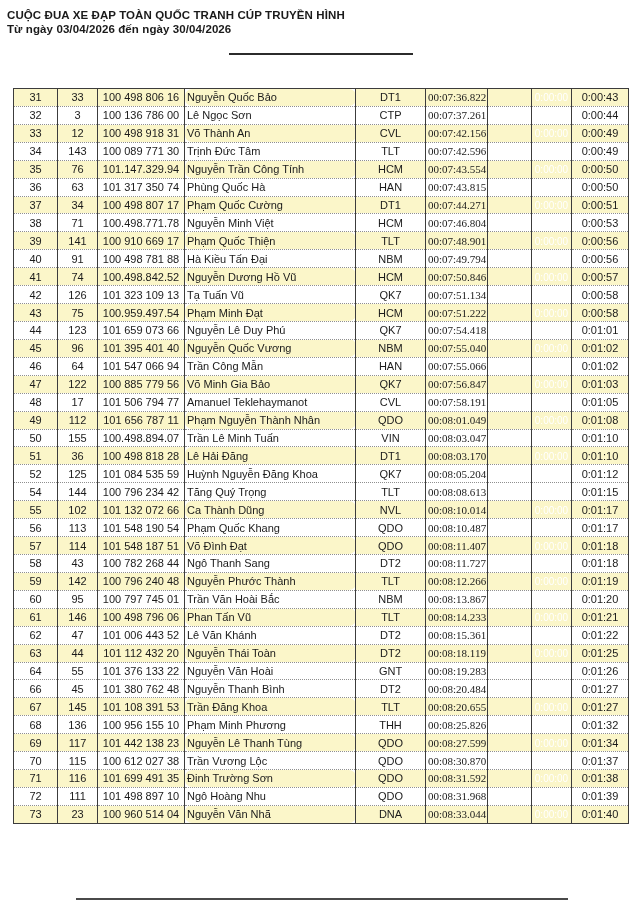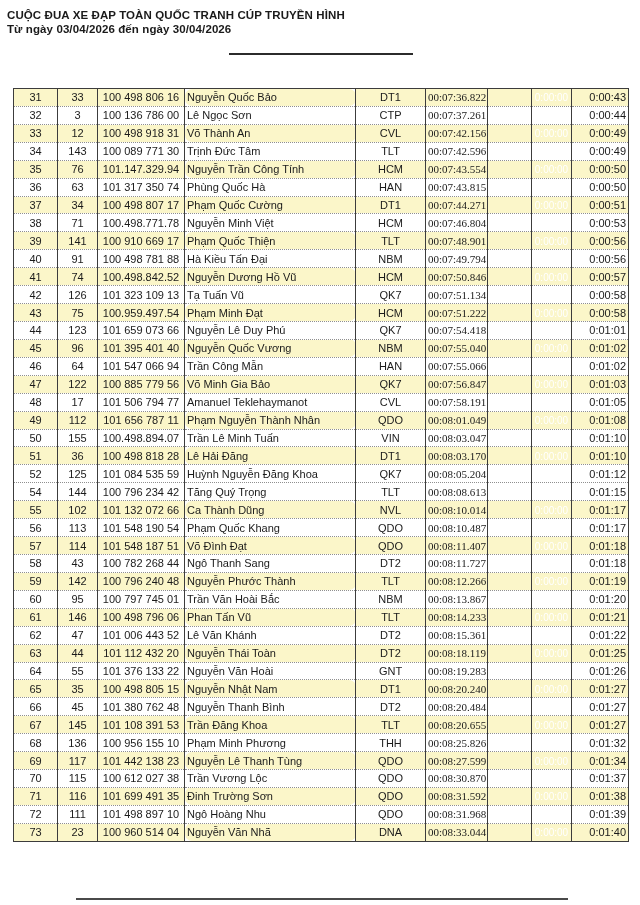--- a/index.html
+++ b/index.html
@@ -55,21 +55,21 @@
   table.results td:first-child { border-left: none; }
   tr.hl td { background: #fbf6c9; }
   tr.plain td { background: #ffffff; }
   td.c-rank, td.c-bib, td.c-id, td.c-team, td.c-ghost { text-align: center; }
   td.c-name { text-align: left; padding-left: 4px; border-radius: 7px; }
   td.c-time {
     text-align: center; padding-left: 5px;
     font-family: "Liberation Serif", serif;
     font-size: 11.5px;
   }
-  td.c-gap { text-align: right; padding-right: 3px; }
+  td.c-gap { text-align: center; padding-right: 3px; }
   .ghost-text { color: #ffffff; font-size: 10px; }
 </style>
 </head>
 <body>
 
 <div class="doc-header">
   <div>CUỘC ĐUA XE ĐẠP TOÀN QUỐC TRANH CÚP TRUYỀN HÌNH</div>
   <div>Từ ngày 03/04/2026 đến ngày 30/04/2026</div>
 </div>
 
@@ -444,31 +444,20 @@
         <td class="c-rank">64</td>
         <td class="c-bib">55</td>
         <td class="c-id">101 376 133 22</td>
         <td class="c-name">Nguyễn Văn Hoài</td>
         <td class="c-team">GNT</td>
         <td class="c-time">00:08:19.283</td>
         <td class="c-blank"></td>
         <td class="c-ghost"><span class="ghost-text">0:00:00</span></td>
         <td class="c-gap">0:01:26</td>
       </tr>
-      <tr class="hl">
-        <td class="c-rank">65</td>
-        <td class="c-bib">35</td>
-        <td class="c-id">100 498 805 15</td>
-        <td class="c-name">Nguyễn Nhật Nam</td>
-        <td class="c-team">DT1</td>
-        <td class="c-time">00:08:20.240</td>
-        <td class="c-blank"></td>
-        <td class="c-ghost"><span class="ghost-text">0:00:00</span></td>
-        <td class="c-gap">0:01:27</td>
-      </tr>
       <tr class="plain">
         <td class="c-rank">66</td>
         <td class="c-bib">45</td>
         <td class="c-id">101 380 762 48</td>
         <td class="c-name">Nguyễn Thanh Bình</td>
         <td class="c-team">DT2</td>
         <td class="c-time">00:08:20.484</td>
         <td class="c-blank"></td>
         <td class="c-ghost"><span class="ghost-text">0:00:00</span></td>
         <td class="c-gap">0:01:27</td>

